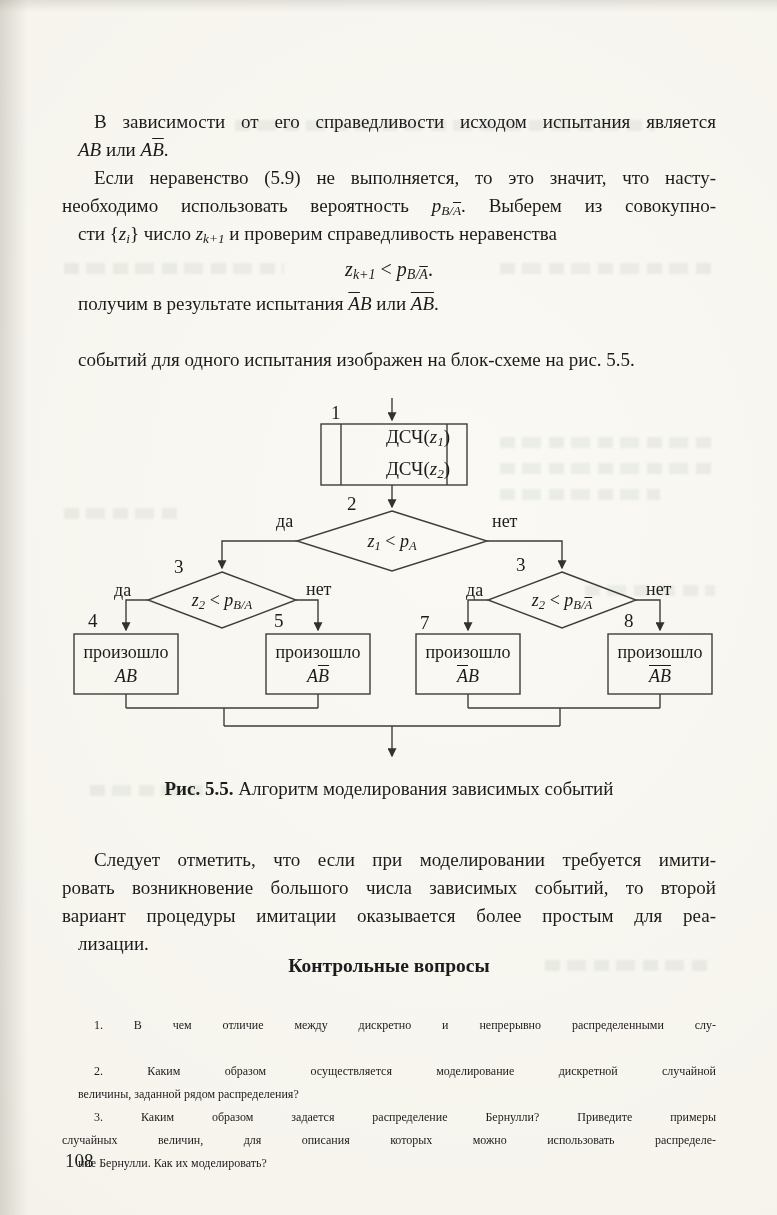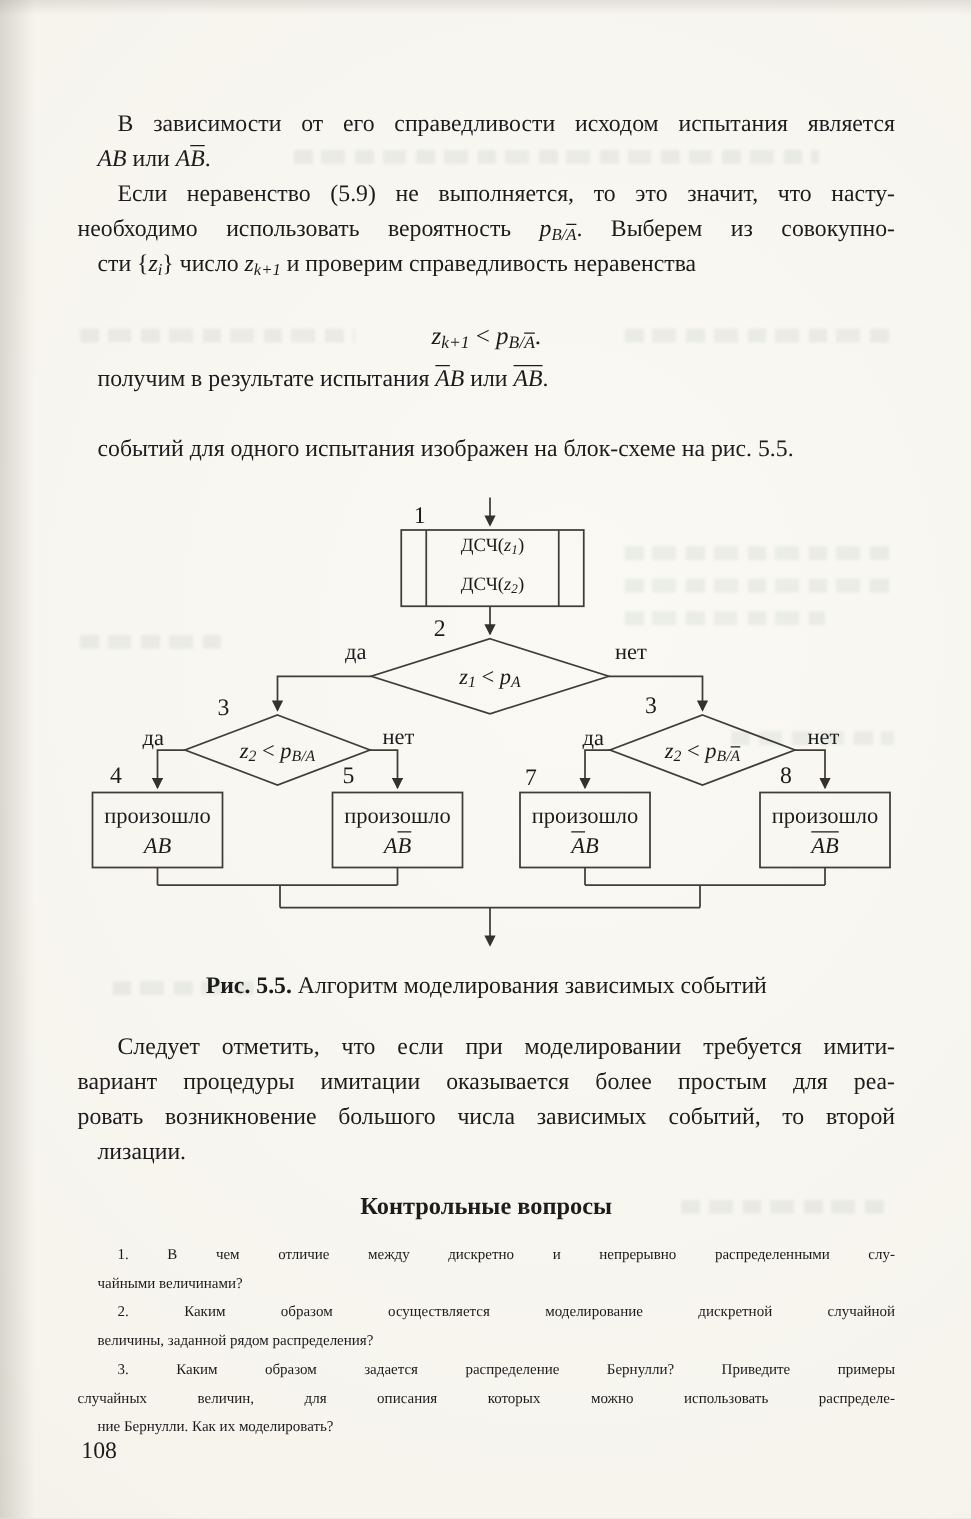--- a/index.html
+++ b/index.html
@@ -9,21 +9,21 @@
     background:radial-gradient(130% 100% at 58% 42%, #faf9f4 0%, #f6f4ed 62%, #eceade 100%);
     font-family:"Liberation Serif", serif;color:#1c1c1c;
   }
   .page::before{content:"";position:absolute;left:0;top:0;bottom:0;width:28px;
     background:linear-gradient(90deg, rgba(95,90,78,.20), rgba(95,90,78,0));pointer-events:none;}
   .page::after{content:"";position:absolute;left:0;top:0;right:0;height:12px;
     background:linear-gradient(180deg, rgba(95,90,78,.14), rgba(95,90,78,0));pointer-events:none;}
 
   .para{position:absolute;left:62px;width:654px;font-size:19px;}
   .para .line{height:28px;line-height:28px;text-align:justify;text-align-last:justify;overflow:visible;}
-  .para .line.indent{text-indent:32px;}
+  .para .line.indent{text-indent:32px;margin-top:22px;}
   .para .line.last{text-align-last:left;margin-left:16px;}
   .para.q{font-size:12px;}
   .para.q .line{height:23px;line-height:23px;}
 
   .f-t{font-style:normal;}
   .f-i{font-style:italic;}
   .f-o{font-style:italic;text-decoration:overline;}
   .f-b{font-weight:700;}
   .f-sub{font-style:italic;font-size:70%;vertical-align:-0.22em;}
   .f-subo{font-style:italic;font-size:70%;vertical-align:-0.22em;text-decoration:overline;}
@@ -32,21 +32,21 @@
     text-align:center;font-size:20px;}
 
   .flow{position:absolute;left:0;top:396px;width:777px;height:382px;}
   .flow svg{position:absolute;left:0;top:0;}
   .fnum{position:absolute;font-size:19px;}
   .fyesno{position:absolute;font-size:18px;}
   .fcond{position:absolute;text-align:center;font-size:18px;height:24px;line-height:24px;}
   .fboxtext{position:absolute;display:flex;flex-direction:column;align-items:center;justify-content:center;
     text-align:center;font-size:18px;line-height:24px;}
   .fboxtext .r2{font-size:18px;}
-  .b1text{font-size:15px;line-height:27px;}
+  .b1text{font-size:19px;line-height:27px;padding-left:24px;}
 
   .caption{position:absolute;left:62px;width:654px;top:778px;text-align:center;font-size:19px;}
   .heading{position:absolute;left:62px;width:654px;top:955px;text-align:center;font-weight:700;font-size:19.5px;}
   .pagenum{position:absolute;left:65px;top:1150px;font-size:19px;}
 
   .bleed{position:absolute;height:11px;pointer-events:none;opacity:.17;filter:blur(1.1px);
     background:repeating-linear-gradient(90deg, rgba(110,140,125,.65) 0 15px, rgba(110,140,125,0) 15px 22px,
       rgba(110,140,125,.6) 22px 41px, rgba(110,140,125,0) 41px 49px);}
 </style>
 </head>
@@ -155,30 +155,29 @@
     <div class="fboxtext" style="left:608px;top:238px;width:104px;height:60px">
       <div>произошло</div>
       <div class="r2"><span class="f-o">AB</span></div>
     </div>
   </div>
 
   <div class="caption"><span class="f-b">Рис. 5.5.</span><span class="f-t"> Алгоритм моделирования зависимых событий</span></div>
 
   <div class="para" style="top:824px">
       <div class="line indent"><span class="f-t">Следует отметить, что если при моделировании требуется имити-</span></div>
+      <div class="line"><span class="f-t">ровать возникновение большого числа зависимых событий, то второй</span></div>
       <div class="line"><span class="f-t">вариант процедуры имитации оказывается более простым для реа-</span></div>
-      <div class="line"><span class="f-t">ровать возникновение большого числа зависимых событий, то второй</span></div>
       <div class="line last"><span class="f-t">лизации.</span></div>
     </div>
 
   <div class="heading">Контрольные вопросы</div>
 
   <div class="para q" style="top:992px">
       <div class="line indent"><span class="f-t">1. В чем отличие между дискретно и непрерывно распределенными слу-</span></div>
-      <div class="line last"><span class="f-t">чайными величинами?</span></div>
     </div>
   <div class="para q" style="top:1038px">
       <div class="line indent"><span class="f-t">2. Каким образом осуществляется моделирование дискретной случайной</span></div>
       <div class="line last"><span class="f-t">величины, заданной рядом распределения?</span></div>
     </div>
   <div class="para q" style="top:1084px">
       <div class="line indent"><span class="f-t">3. Каким образом задается распределение Бернулли? Приведите примеры</span></div>
       <div class="line"><span class="f-t">случайных величин, для описания которых можно использовать распределе-</span></div>
       <div class="line last"><span class="f-t">ние Бернулли. Как их моделировать?</span></div>
     </div>

